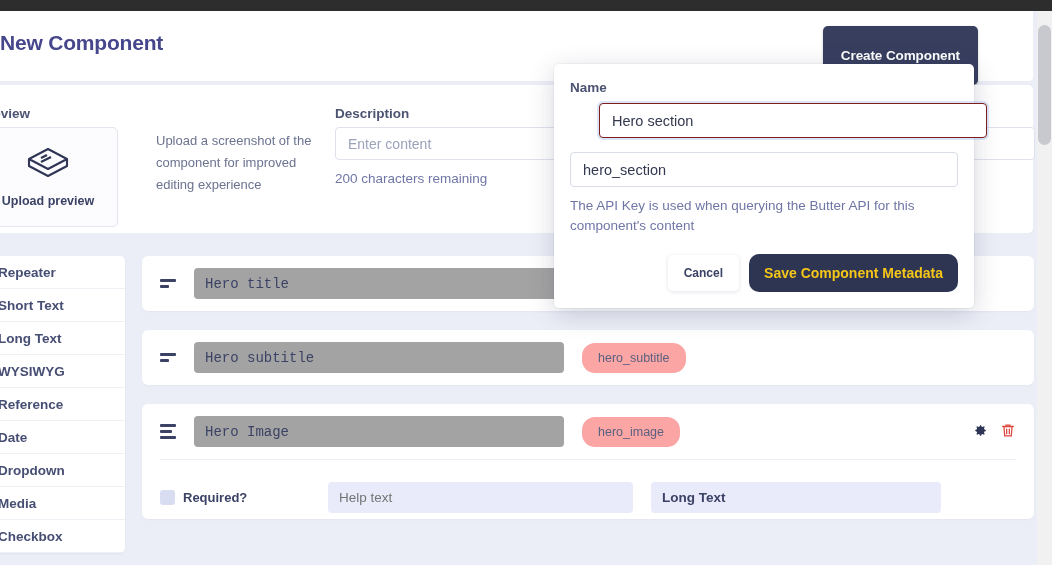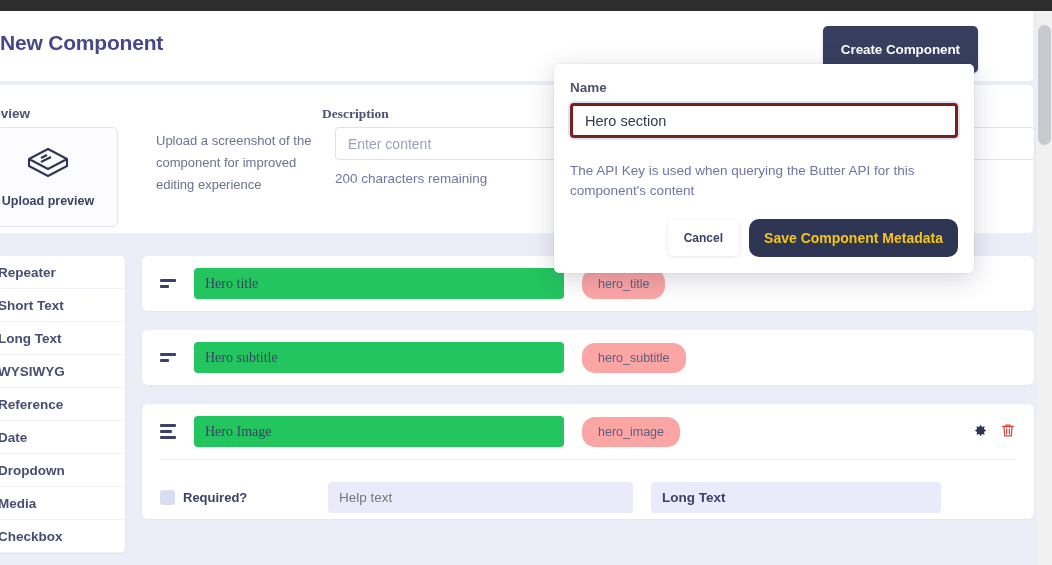--- a/index.html
+++ b/index.html
@@ -30,40 +30,40 @@
     position: absolute; left: 10px; top: 20px;
     font-size: 21px; font-weight: bold;
     color: #46468c; letter-spacing: -0.2px;
     white-space: nowrap;
   }
   .create-btn {
     position: absolute; right: 55px; top: 15px;
     background: #373e5e;
     color: #ffffff;
     font-size: 13.5px; font-weight: bold;
-    padding: 16px 18px;
+    padding: 22px 18px;
     border: none; border-radius: 5px;
     cursor: pointer;
     letter-spacing: -0.1px;
     box-shadow: 0 1px 3px rgba(0,0,0,.18);
   }
 
   
   .meta-panel {
     position: absolute; top: 85px; left: -10px;
     width: 1043px; height: 148px;
     background: #ffffff;
     border-radius: 5px;
   }
   .panel-label {
     position: absolute;
     font-size: 13.5px; font-weight: bold; color: #4c5372;
   }
   .lbl-preview { left: -11px; top: 21px; }
-  .lbl-description { left: 332px; top: 21px; font-family: Liberation Serif, serif; }
+  .lbl-description { left: 345px; top: 21px; }
 
   .upload-box {
     position: absolute; left: -12px; top: 42px;
     width: 140px; height: 100px;
     background: #fcfcfe;
     border: 1px solid #e3e6f0;
     border-radius: 5px;
     display: flex; flex-direction: column;
     align-items: center; justify-content: center;
     gap: 8px; cursor: pointer;
@@ -146,24 +146,24 @@
     background: #3b4265; border-radius: 1px;
   }
   .dh-a span:nth-child(1) { width: 16px; }
   .dh-a span:nth-child(2) { width: 9px; margin-left: 0; }
   .dh-b span:nth-child(1) { width: 16px; }
   .dh-b span:nth-child(2) { width: 12px; }
   .dh-b span:nth-child(3) { width: 16px; }
 
   .field-name {
     width: 370px; height: 31px;
-    background: #22c55e;
+    background: #a3a3a3;
     border: none; border-radius: 4px;
     padding: 0 11px;
-    font-family: Liberation Serif, serif;
+    font-family: Liberation Mono, monospace;
     font-size: 14px; color: #3b4265;
   }
   .field-key {
     margin-left: 18px;
     background: #fca5a5;
     border-radius: 13px;
     padding: 8px 16px;
     font-size: 12.5px;
     color: #5a6180;
     white-space: nowrap;
@@ -220,22 +220,23 @@
   .pop-input {
     width: 100%; height: 35px;
     border: 1px solid #d9dde8;
     border-radius: 4px;
     padding: 0 12px;
     font-family: "Liberation Sans", sans-serif;
     font-size: 14.5px; color: #33384f;
     background: #ffffff;
   }
   .pop-input.focused {
-    border: 3px solid #7f1d1d;
+    border: 1px solid #7f1d1d;
     box-shadow: 0 0 0 2px rgba(122,167,224,.28);
+    margin-left: 29px;
   }
   .pop-gap { height: 14px; }
   .pop-hint {
     margin-top: 9px;
     font-size: 13.5px; line-height: 20px;
     color: #6f76a5;
   }
   .pop-actions {
     margin-top: 18px;
     display: flex; justify-content: flex-end;
@@ -391,20 +392,21 @@
             <span>Long Text</span>
           </div>
         </div>
       </div>
     </div>
 
   <div class="popover">
     <div class="pop-label">Name</div>
     <input class="pop-input focused" value="Hero section" style="">
     <div class="pop-gap"></div>
+    <input class="pop-input" value="hero_section" style="">
     <div class="pop-hint">The API Key is used when querying the Butter API for this component's content</div>
     <div class="pop-actions">
       <button class="btn-cancel">Cancel</button>
       <button class="btn-save">Save Component Metadata</button>
     </div>
   </div>
 
   <div class="scroll-track">
     <div class="scroll-thumb"></div>
   </div>

